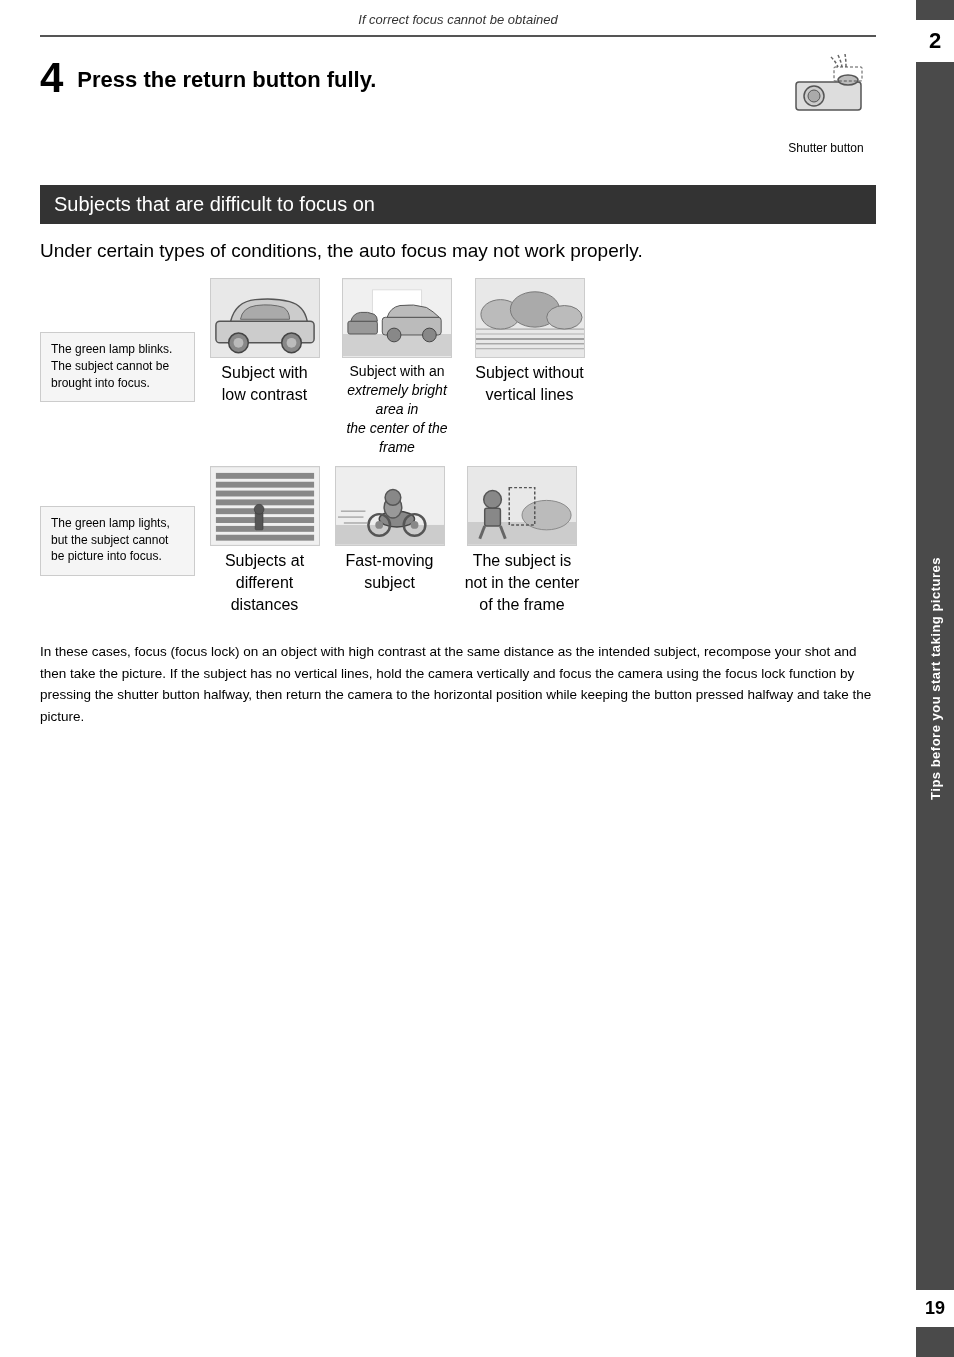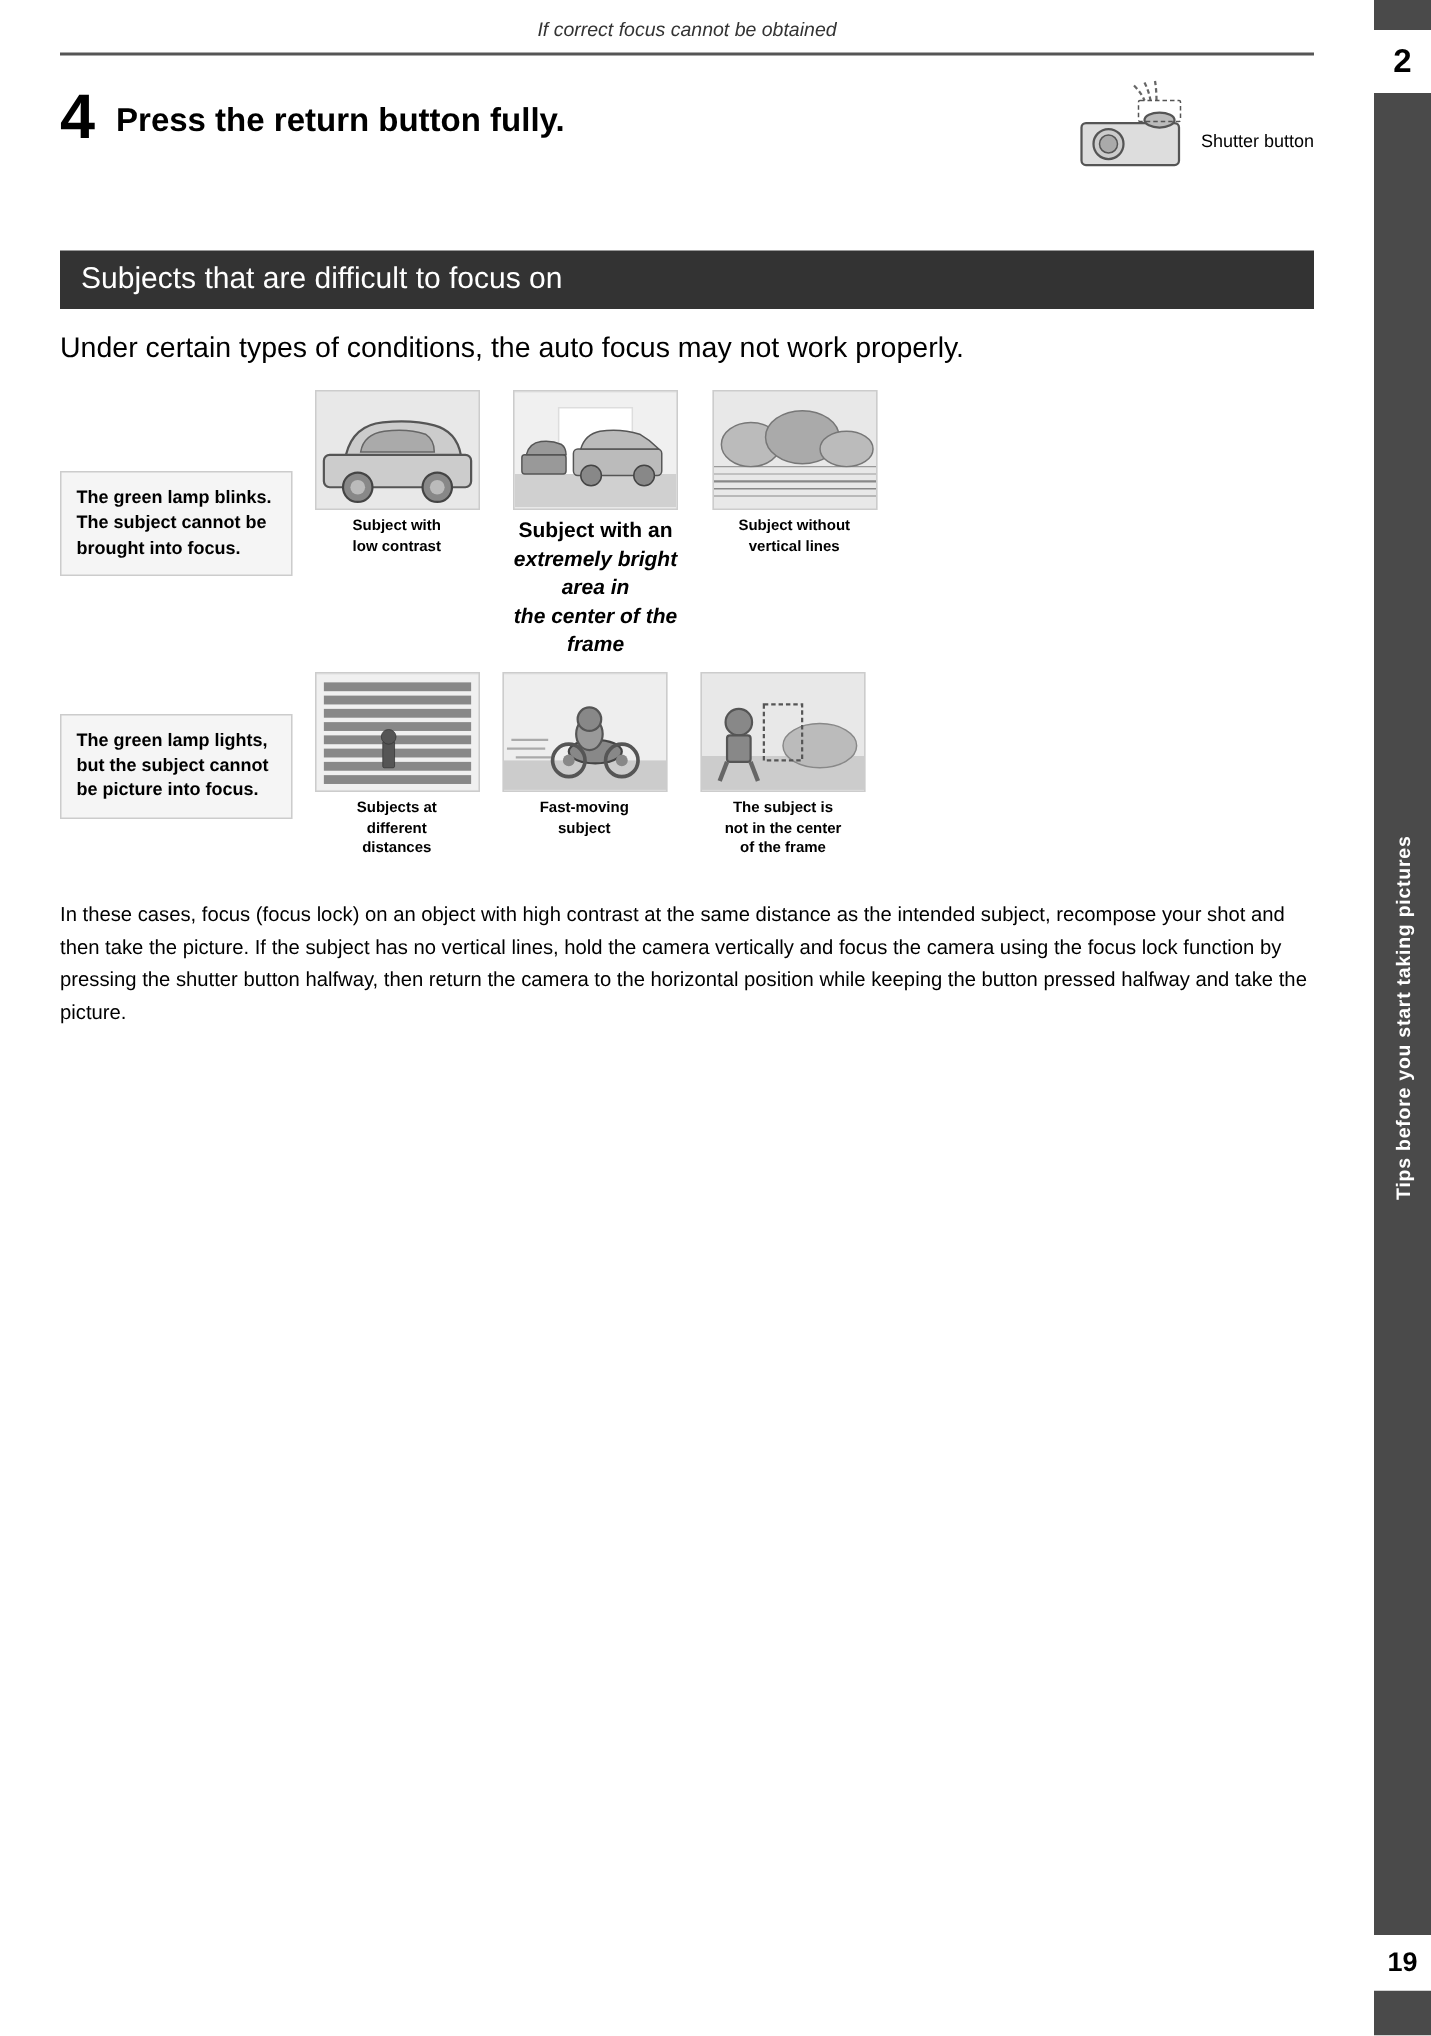--- a/index.html
+++ b/index.html
@@ -91,21 +91,21 @@
     }
     .step-title {
       font-size: 22px;
       font-weight: bold;
       margin-top: 10px;
       color: #000;
     }
     .shutter-illustration {
       margin-left: auto;
       display: flex;
-      flex-direction: row;
+      flex-direction: column;
       align-items: center;
       margin-top: -10px;
     }
     .shutter-svg {
       width: 100px;
       height: 90px;
     }
     .shutter-label {
       font-size: 12px;
       color: #000;
@@ -134,21 +134,20 @@
       display: flex;
       flex-direction: column;
       gap: 0;
       margin-bottom: 16px;
     }
     .illus-row {
       display: flex;
       align-items: flex-start;
       gap: 0;
       margin-bottom: 10px;
-      font-weight: bold;
     }
     .warning-box {
       background: #f5f5f5;
       border: 1px solid #ccc;
       font-size: 12px;
       padding: 8px 10px;
       width: 155px;
       min-height: 70px;
       line-height: 1.4;
       flex-shrink: 0;
@@ -171,21 +170,21 @@
       width: 110px;
       height: 80px;
       border: 1px solid #ccc;
       background: #e8e8e8;
       display: flex;
       align-items: center;
       justify-content: center;
       overflow: hidden;
     }
     .illus-caption {
-      font-size: 10px;
+      font-size: 16px;
       text-align: center;
       margin-top: 4px;
       line-height: 1.35;
       color: #000;
     }
     .illus-caption-small {
       font-size: 14px;
     }
 
     

